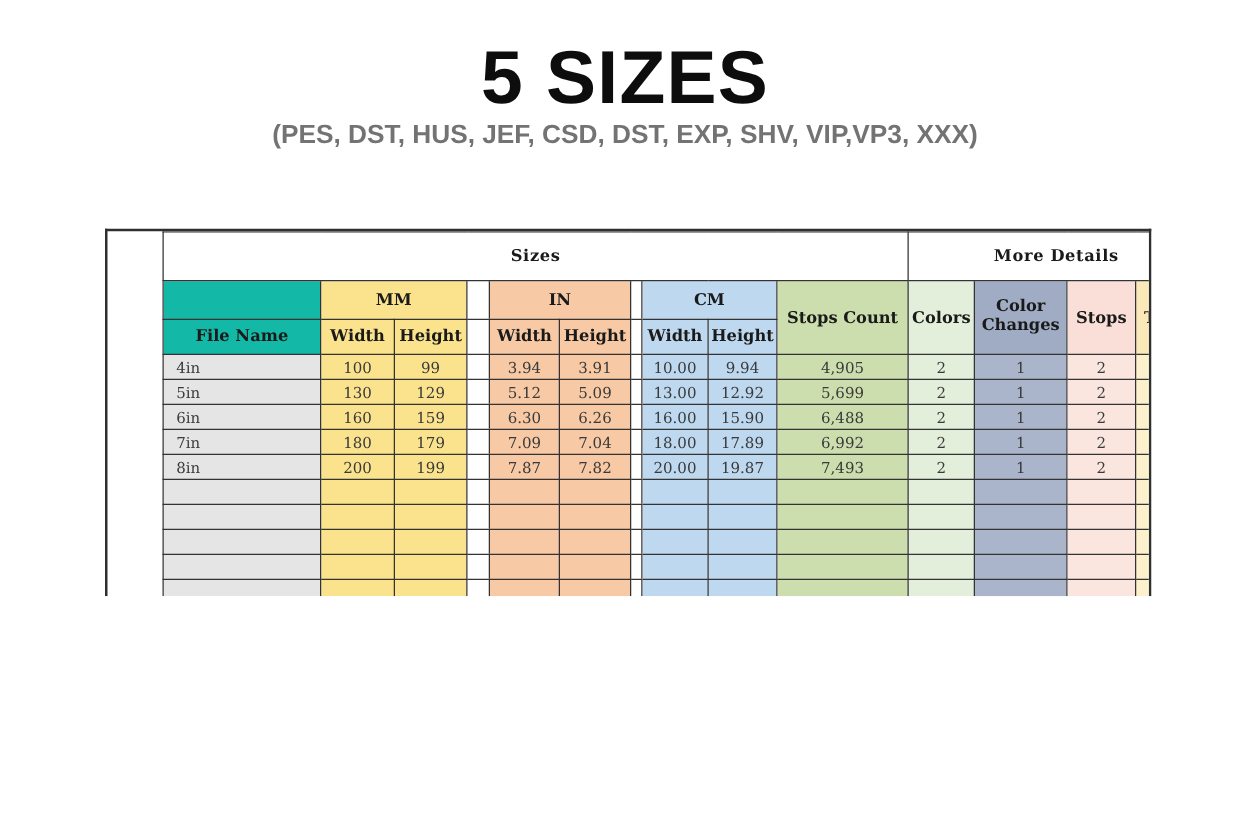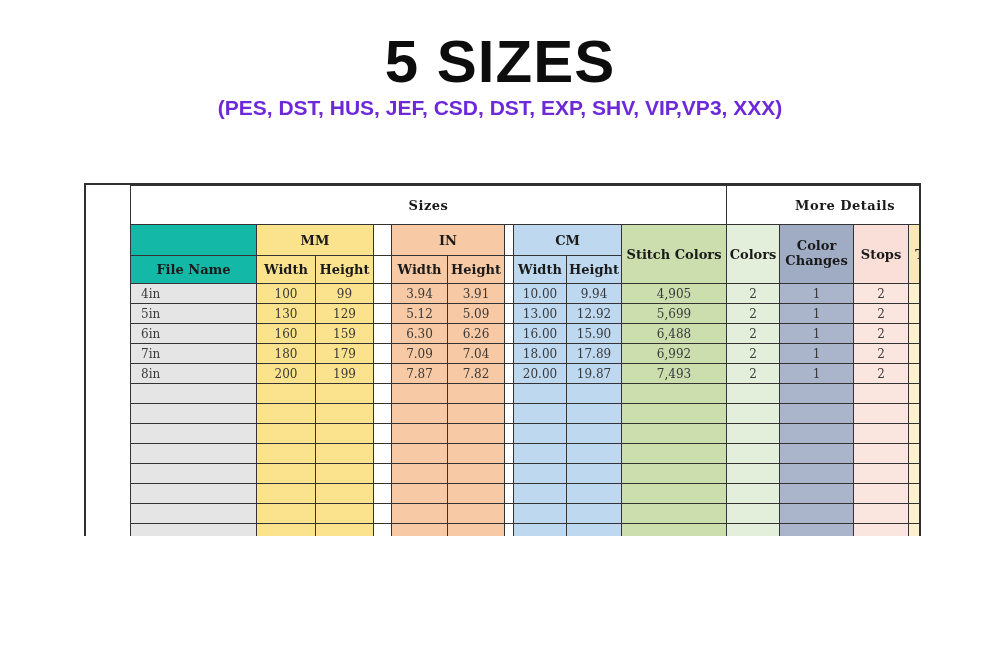--- a/index.html
+++ b/index.html
@@ -1,27 +1,27 @@
 <!DOCTYPE html>
 <html style="--mm_fill: #FBE38E; --in_fill: #F7C9A4; --cm_fill: #BED8EF; --stitch_fill: #CCDEAE; --colors_fill: #E3EFDA; --color_changes_header_fill: #A0ACC4; --color_changes_fill: #AAB5CB; --stops_header_fill: #FADFD8; --stops_fill: #FBE5DF; --trims_header_fill: #FAE8B9; --trims_fill: #FCF0CD; --section_header_text: #4E5D77; --watermark_text: #8E3038;"><head>
 <meta charset="utf-8">
 <style>
   html,body{margin:0;padding:0;background:#fff;}
   .canvas{
-    position:relative;width:1000px;height:536px;background:#ffffff;
+    position:relative;width:1000px;height:477px;background:#ffffff;
     overflow:hidden;font-family:"Liberation Sans",sans-serif;
   }
   
   .heading{position:absolute;top:30px;left:0;width:1000px;text-align:center;}
   .title{
     font-size:60px;font-weight:700;letter-spacing:1px;color:#0d0d0d;
     line-height:1.05;margin:0;
   }
   .subtitle{
-    font-size:21px;font-weight:700;color:#6d28d9;margin-top:3px;letter-spacing:0px;
+    font-size:21px;font-weight:700;color:#737373;margin-top:3px;letter-spacing:0px;
   }
   
   .sheet{
     position:absolute;left:84px;top:183px;width:837px;height:447px;
     box-sizing:border-box;border:2px solid #2f2f2f;border-bottom:none;
     overflow:hidden;background:#fff;padding-left:44px;
   }
   table.grid{
     border-collapse:collapse;table-layout:fixed;width:833px;
     font-family:"DejaVu Serif",serif;
@@ -100,21 +100,21 @@
           <th class="section-h" colspan="10">Sizes</th>
           <th class="section-h" colspan="4">More Details</th>
         </tr>
         <tr class="r-group">
           <th class="c-fname"></th>
           <th class="f-mm" colspan="2">MM</th>
           <td class="c-gap"></td>
           <th class="f-in" colspan="2">IN</th>
           <td class="c-gap"></td>
           <th class="f-cm" colspan="2">CM</th>
-          <th class="f-stitch" rowspan="2">Stitch Colors</th>
+          <th class="f-stitch" rowspan="2">Stops Count</th>
           <th class="f-colors" rowspan="2">Colors</th>
           <th class="f-colchg-h wrap" rowspan="2">Color Changes</th>
           <th class="f-stops-h" rowspan="2">Stops</th>
           <th class="f-trims-h" rowspan="2">Trims</th>
         </tr>
         <tr class="r-sub">
           <th class="c-fname">File Name</th>
           <th class="f-mm">Width</th>
           <th class="f-mm">Height</th>
           <td class="c-gap"></td>

